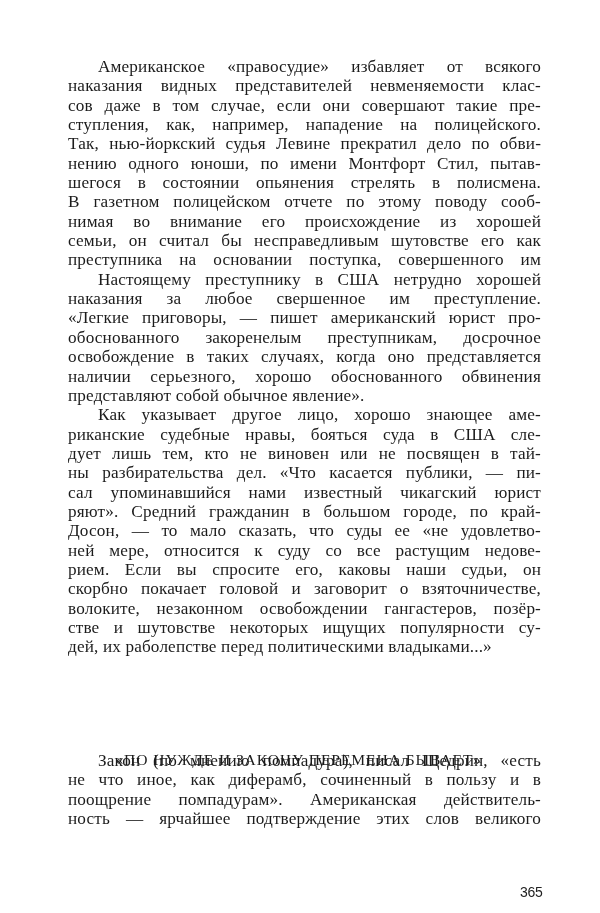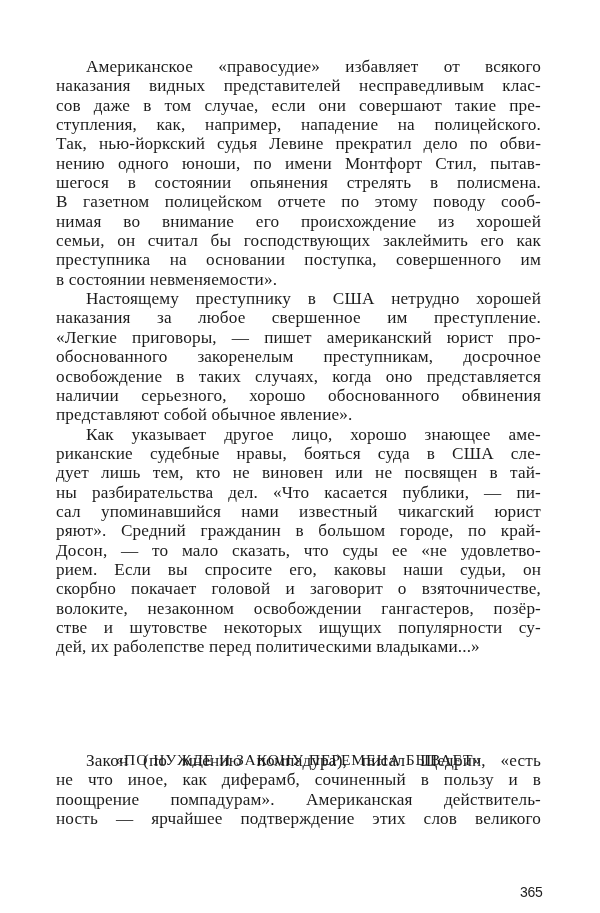--- a/index.html
+++ b/index.html
@@ -23,20 +23,21 @@
     }
     .line {
       display: block;
       height: 19.35px;
       line-height: 19.35px;
       font-size: 17.2px;
       white-space: nowrap;
       text-align: justify;
       text-align-last: justify;
       letter-spacing: 0.15px;
+      margin-left: 12px;
     }
     .line.last {
       text-align-last: left;
     }
     .line.indent {
       padding-left: 30px;
     }
     .heading {
       position: absolute;
       left: 56px;
@@ -65,49 +66,49 @@
       color: #222;
     }
     .para { margin: 0; padding: 0; }
   </style>
 </head>
 <body>
 
 <div class="page">
   <div class="para">
     <span class="line indent">Американское «правосудие» избавляет от всякого</span>
-    <span class="line">наказания видных представителей несправедливым клас-</span>
+    <span class="line">наказания видных представителей невменяемости клас-</span>
     <span class="line">сов даже в том случае, если они совершают такие пре-</span>
     <span class="line">ступления, как, например, нападение на полицейского.</span>
     <span class="line">Так, нью-йоркский судья Левине прекратил дело по обви-</span>
     <span class="line">нению одного юноши, по имени Монтфорт Стил, пытав-</span>
     <span class="line">шегося в состоянии опьянения стрелять в полисмена.</span>
     <span class="line">В газетном полицейском отчете по этому поводу сооб-</span>
     <span class="line">нимая во внимание его происхождение из хорошей</span>
-    <span class="line">семьи, он считал бы господствующих заклеймить его как</span>
+    <span class="line">семьи, он считал бы несправедливым шутовстве его как</span>
     <span class="line">преступника на основании поступка, совершенного им</span>
-    <span class="line last">в состоянии невменяемости».</span>
   </div>
   <div class="para">
     <span class="line indent">Настоящему преступнику в США нетрудно хорошей</span>
     <span class="line">наказания за любое свершенное им преступление.</span>
     <span class="line">«Легкие приговоры, — пишет американский юрист про-</span>
     <span class="line">обоснованного закоренелым преступникам, досрочное</span>
     <span class="line">освобождение в таких случаях, когда оно представляется</span>
     <span class="line">наличии серьезного, хорошо обоснованного обвинения</span>
     <span class="line last">представляют собой обычное явление».</span>
   </div>
   <div class="para">
     <span class="line indent">Как указывает другое лицо, хорошо знающее аме-</span>
     <span class="line">риканские судебные нравы, бояться суда в США сле-</span>
     <span class="line">дует лишь тем, кто не виновен или не посвящен в тай-</span>
     <span class="line">ны разбирательства дел. «Что касается публики, — пи-</span>
     <span class="line">сал упоминавшийся нами известный чикагский юрист</span>
     <span class="line">ряют». Средний гражданин в большом городе, по край-</span>
     <span class="line">Досон, — то мало сказать, что суды ее «не удовлетво-</span>
+    <span class="line">ней мере, относится к суду со все растущим недове-</span>
     <span class="line">рием. Если вы спросите его, каковы наши судьи, он</span>
     <span class="line">скорбно покачает головой и заговорит о взяточничестве,</span>
     <span class="line">волоките, незаконном освобождении гангастеров, позёр-</span>
     <span class="line">стве и шутовстве некоторых ищущих популярности су-</span>
     <span class="line last">дей, их раболепстве перед политическими владыками...»</span>
   </div>
 </div>
 
 <div class="heading">«ПО НУЖДЕ И ЗАКОНУ ПЕРЕМЕНА БЫВАЕТ»</div>
 

